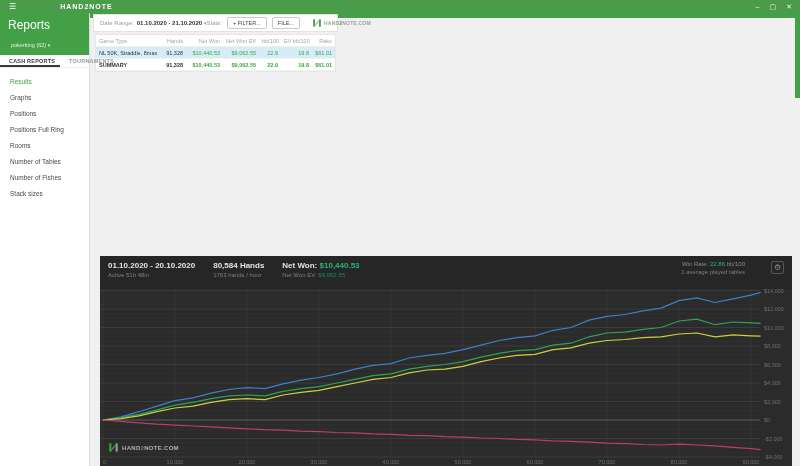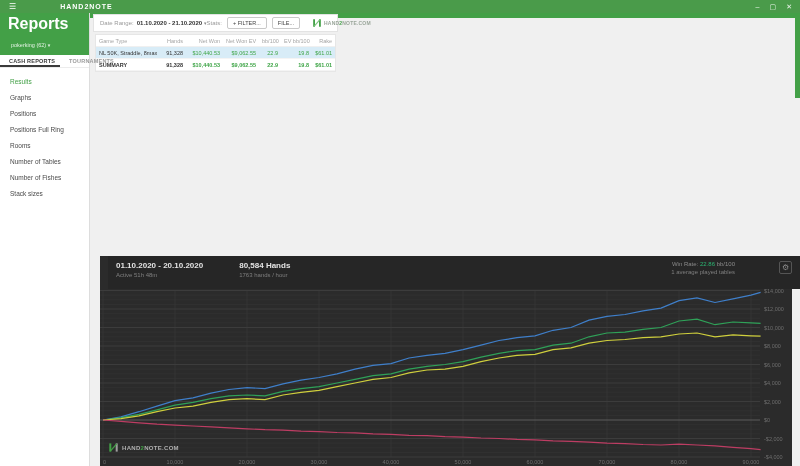--- a/index.html
+++ b/index.html
@@ -13,21 +13,21 @@
   .app-title { font-size:7px; font-weight:bold; letter-spacing:1px; margin-left:44px; }
   .win-controls { margin-left:auto; display:flex; align-items:center; gap:10px; margin-right:8px; }
   .win-controls span { font-size:7px; color:#eaf4ea; line-height:13px; }
   .green-substrip { position:absolute; left:0; top:13px; width:800px; height:5px; background:#43a047; z-index:1; }
   .green-right-edge { position:absolute; right:0; top:13px; width:5px; height:85px; background:#43a047; z-index:1; }
 
   
   .sidebar { position:absolute; left:0; top:13px; width:90px; height:453px;
     background:#ffffff; border-right:1px solid #dddddd; z-index:5; }
   .sidebar-header { background:#43a047; color:#fff; padding:2px 8px 4px 8px; }
-  .sidebar-title { font-size:16px; font-weight:bold; display:inline-block; }
+  .sidebar-title { font-size:12px; font-weight:normal; display:inline-block; }
   .sidebar-account { font-size:5.5px; color:#e2f2e2; display:inline-block; margin-left:3px; }
   .sidebar-account .caret { font-size:5px; }
   .sidebar-tabs { display:flex; border-bottom:1px solid #ececec; height:13px; }
   .sidebar-tabs .tab { font-size:5.5px; font-weight:bold; color:#9a9a9a; padding:3px 5px 0 9px;
     letter-spacing:.2px; white-space:nowrap; }
   .sidebar-tabs .tab.active { color:#3a3a3a; border-bottom:2px solid #3a3a3a; padding-left:9px; }
   .sidebar-items { padding-top:5px; }
   .sidebar-item { font-size:6.5px; color:#4a4a4a; padding:4.5px 10px; cursor:default; }
   .sidebar-item.active { color:#43a047; }
 
@@ -59,22 +59,22 @@
   .t-body-row { border-bottom:1px solid #f4f4f4; }
   .t-body-row .cell { color:#333; }
   .t-body-row .cell.green { color:#3fa548; }
   .t-body-row.selected { background:#d8ecf7; }
   .t-body-row.bold .cell { font-weight:bold; }
 
   
   .chart { position:absolute; left:100px; top:256px; width:692px; height:210px;
     background:#2b2b2b; z-index:4; }
   .chart svg.plot { position:absolute; left:0; top:0; }
-  .chart-header { position:absolute; left:8px; top:0; width:692px; height:33px;
-    background:#262626; display:flex; padding:5px 8px 0 8px; gap:36px; z-index:2; }
+  .chart-header { position:absolute; left:0; top:0; width:692px; height:33px;
+    background:#262626; display:flex; padding:5px 8px 0 8px; gap:18px; z-index:2; }
   .ch-col .l1 { font-size:8px; font-weight:bold; color:#e3e3e3; white-space:nowrap; }
   .ch-col .l2 { font-size:6px; color:#7f7f7f; margin-top:2px; white-space:nowrap; }
   .ch-col.right { margin-left:auto; text-align:right; }
   .ch-col.right .l1 { font-size:6px; font-weight:normal; color:#8a8a8a; }
   .val-green { color:#2bb673; }
   .val-green-dim { color:#1d8a55; }
   .gear-box { width:13px; height:13px; border:1px solid #555; border-radius:2px;
     display:flex; align-items:center; justify-content:center; margin-left:8px; }
   .gear-box span { font-size:8px; color:#8a8a8a; line-height:1; }
   .watermark { position:absolute; left:8px; bottom:13px; display:flex; align-items:center;
@@ -249,20 +249,24 @@
 
   <div class="chart-header">
     <div class="ch-col">
       <div class="l1">01.10.2020 - 20.10.2020</div>
       <div class="l2">Active 51h 48m</div>
     </div>
     <div class="ch-col">
       <div class="l1">80,584 Hands</div>
       <div class="l2">1763 hands / hour</div>
     </div>
+    <div class="ch-col">
+      <div class="l1"><span>Net Won:</span> <span class="val-green">$10,440.53</span></div>
+      <div class="l2"><span>Net Won  EV:</span> <span class="val-green-dim">$9,062.55</span></div>
+    </div>
     <div class="ch-col right">
       <div class="l1"><span>Win Rate:</span> <span class="val-green">22.86</span> <span>bb/100</span></div>
       <div class="l2">1 average played tables</div>
     </div>
     <div class="gear-box">
       <span>⚙</span>
     </div>
   </div>
 
   <div class="watermark">

